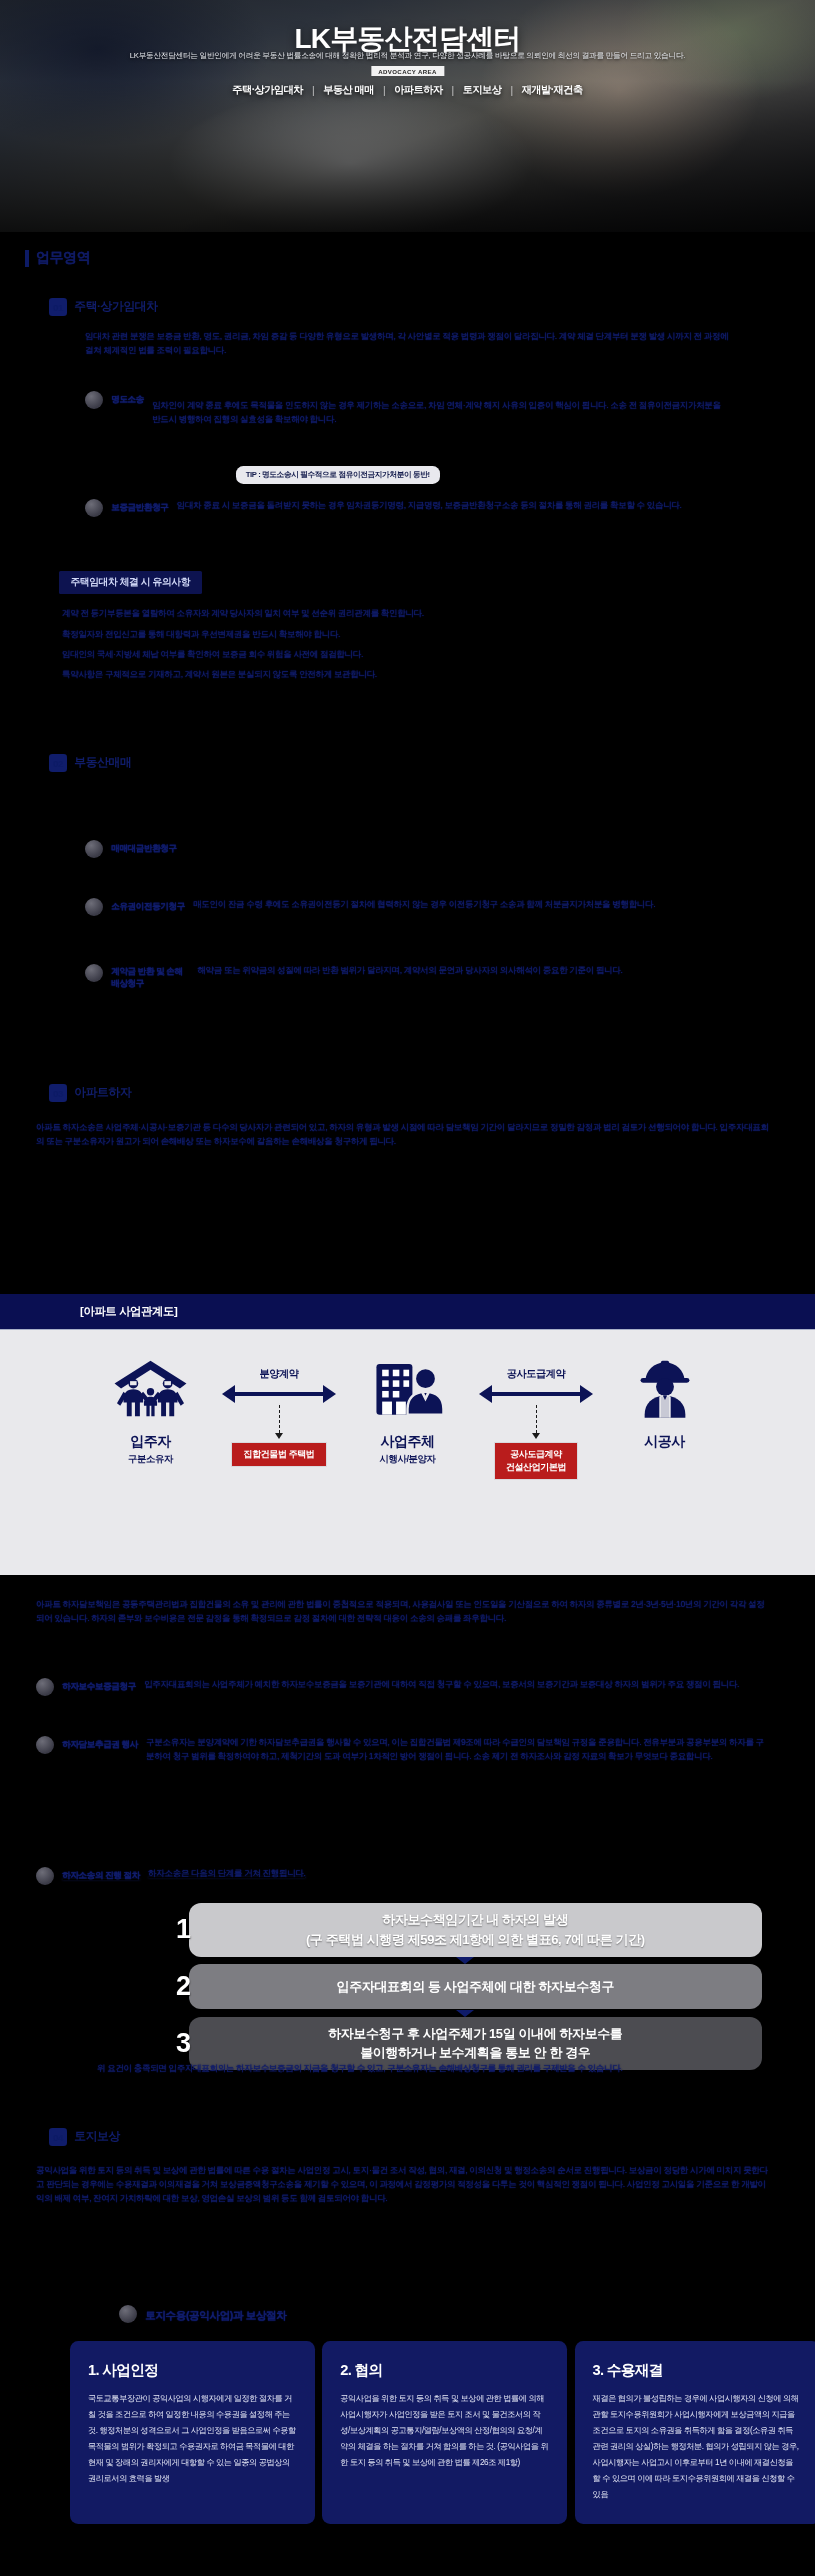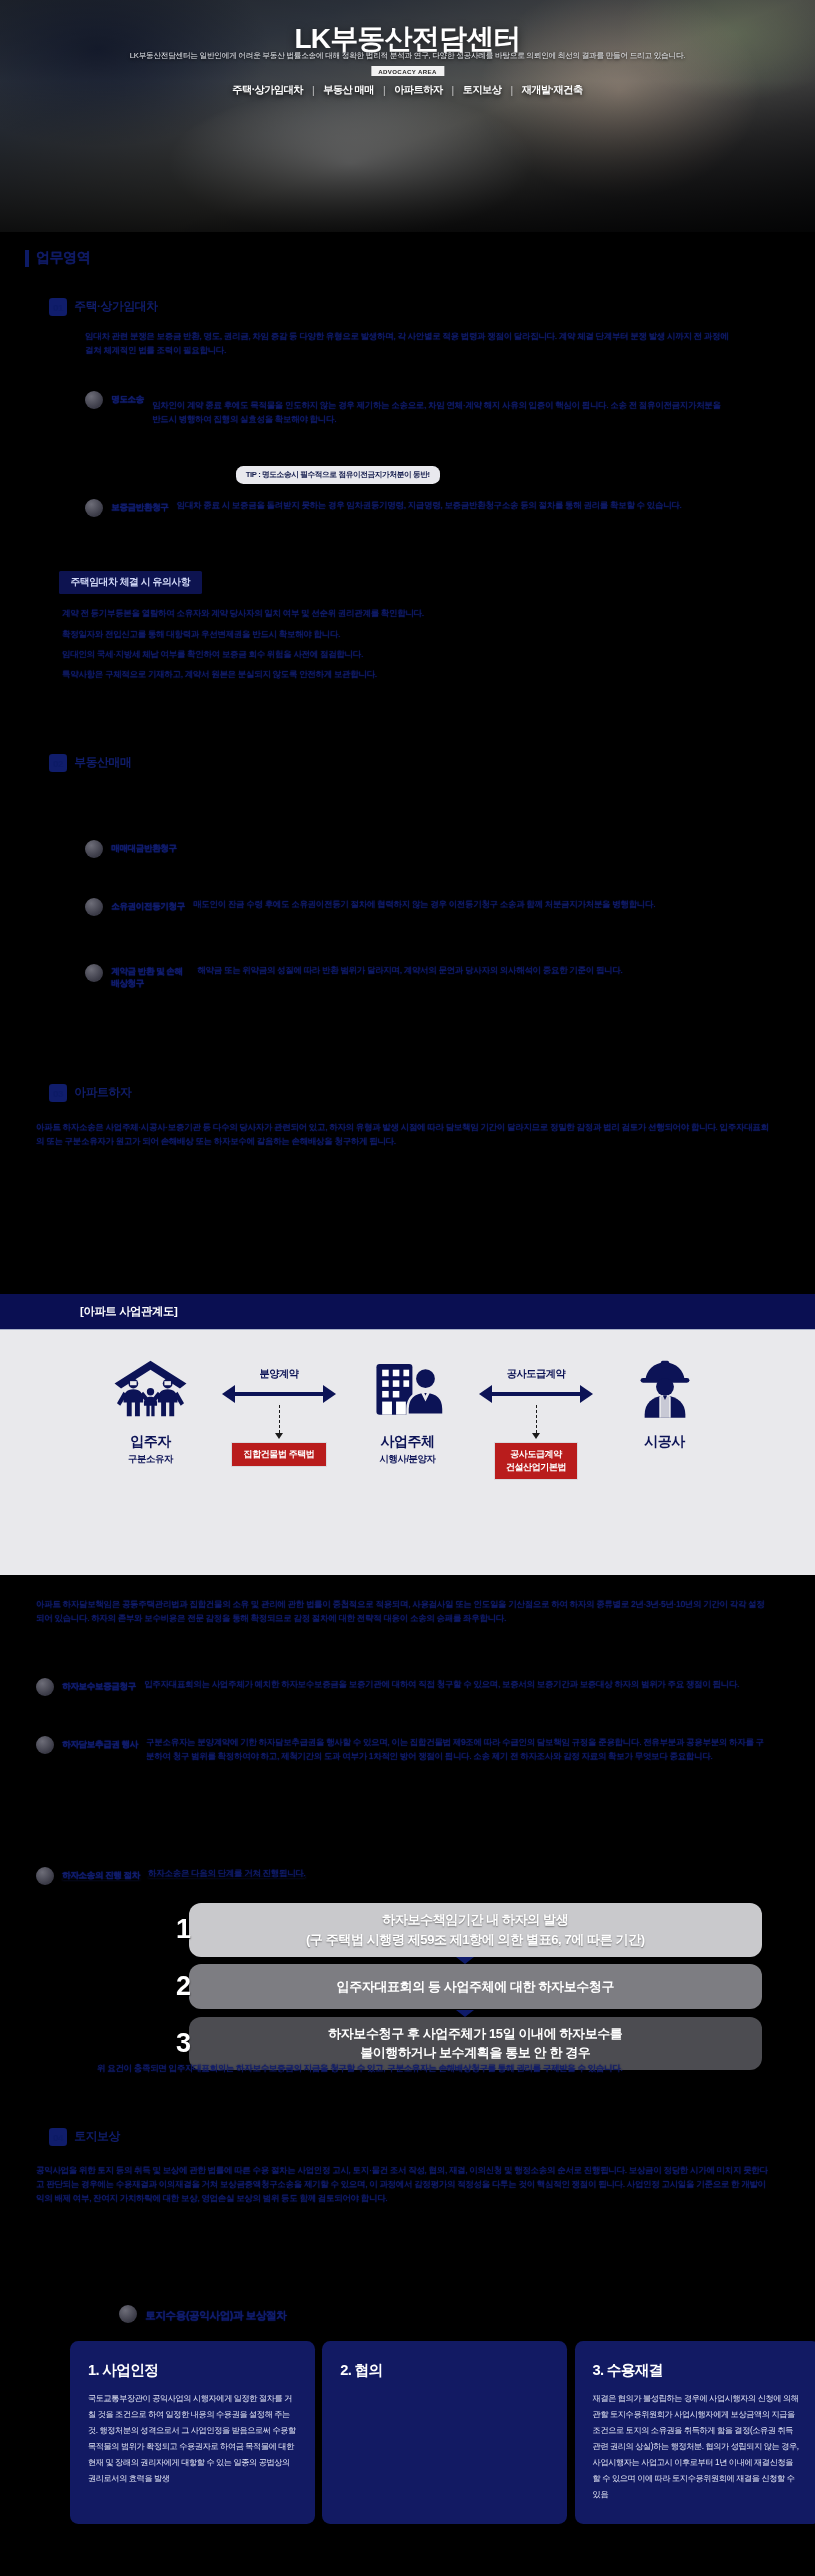--- a/index.html
+++ b/index.html
@@ -516,20 +516,21 @@
     <span class="bullet-label ob" style="position:static; font-size:10.6px;">토지수용(공익사업)과 보상절차</span>
   </div>
 
   <div class="cards" style="top:2341px; left:70px;">
     <div class="card">
       <div class="card-title">1. 사업인정</div>
       <div class="card-body">국토교통부장관이 공익사업의 시행자에게 일정한 절차를 거칠 것을 조건으로 하여 일정한 내용의 수용권을 설정해 주는 것. 행정처분의 성격으로서 그 사업인정을 받음으로써 수용할 목적물의 범위가 확정되고 수용권자로 하여금 목적물에 대한 현재 및 장래의 권리자에게 대항할 수 있는 일종의 공법상의 권리로서의 효력을 발생</div>
     </div>
     <div class="card">
       <div class="card-title">2. 협의</div>
+      <div class="card-body">공익사업을 위한 토지 등의 취득 및 보상에 관한 법률에 의해 사업시행자가 사업인정을 받은 토지 조서 및 물건조서의 작성/보상계획의 공고통지/열람/보상액의 산정/협의의 요청/계약의 체결을 하는 절차를 거쳐 합의를 하는 것. (공익사업을 위한 토지 등의 취득 및 보상에 관한 법률 제26조 제1항)</div>
     </div>
     <div class="card">
       <div class="card-title">3. 수용재결</div>
       <div class="card-body">재결은 협의가 불성립하는 경우에 사업시행자의 신청에 의해 관할 토지수용위원회가 사업시행자에게 보상금액의 지급을 조건으로 토지의 소유권을 취득하게 함을 결정(소유권 취득 관련 권리의 상실)하는 행정처분. 협의가 성립되지 않는 경우, 사업시행자는 사업고시 이후로부터 1년 이내에 재결신청을 할 수 있으며 이에 따라 토지수용위원회에 재결을 신청할 수 있음</div>
     </div>
   </div>
 
 </div>
 
 

